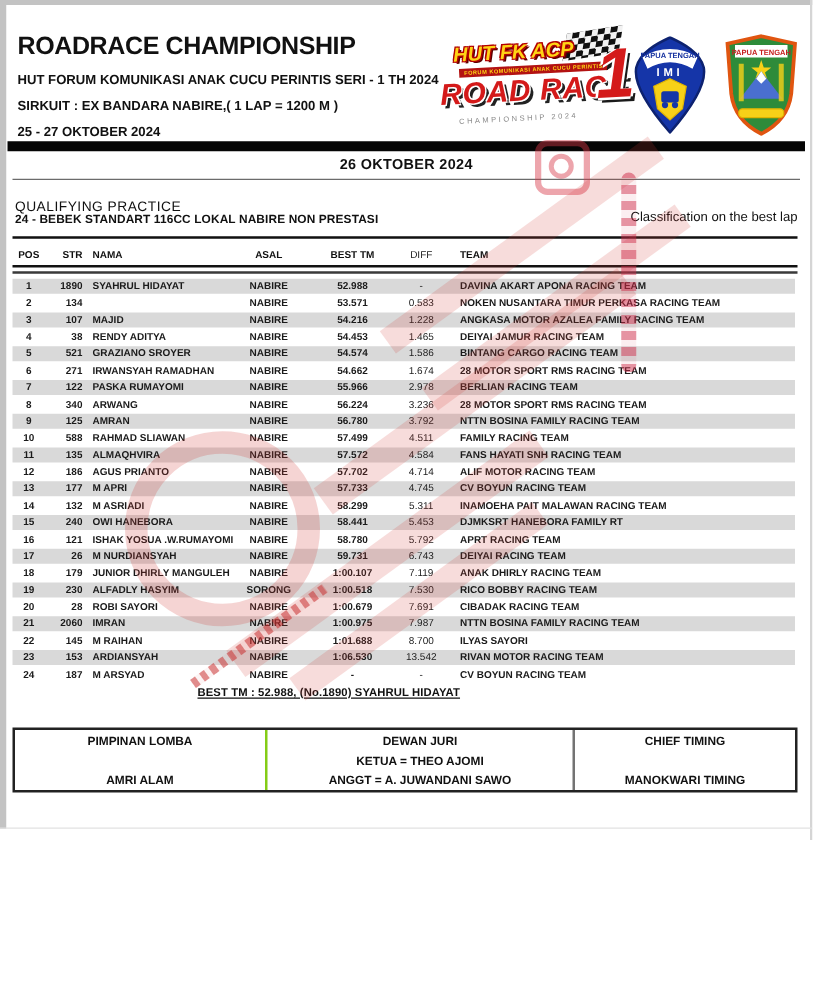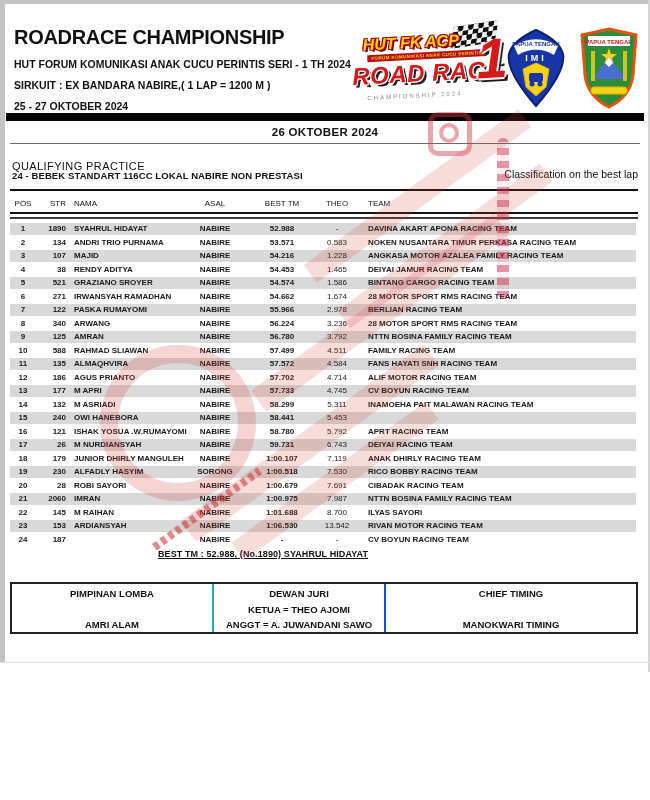--- a/index.html
+++ b/index.html
@@ -22,42 +22,42 @@
   .black-bar{left:6px;top:113px;width:638px;height:8px;background:#050505;}
   .date-line{left:0;top:126px;width:650px;text-align:center;font-size:11.5px;font-weight:600;letter-spacing:0.3px;}
   .rule-thin{left:10px;top:143px;width:630px;height:1px;background:#6b6b6b;}
   .session-title{left:12px;top:149px;font-size:11px;font-weight:400;letter-spacing:0.4px;margin-top:11px;}
   .class-line{left:12px;top:170px;font-size:9.5px;font-weight:bold;letter-spacing:0.1px;}
   .classif-note{right:12px;top:168px;font-size:10.5px;font-weight:400;}
   .rule-thick{left:10px;top:189px;width:628px;height:2px;background:#111;}
 
   
   .thead{left:0;top:196px;width:650px;height:15px;}
-  .hcell{position:absolute;top:0;height:15px;line-height:15px;font-size:8px;font-weight:normal;white-space:nowrap;}
+  .hcell{position:absolute;top:0;height:15px;line-height:15px;font-size:8px;font-weight:bold;white-space:nowrap;}
   .hdr-dbl1{left:10px;top:212px;width:628px;height:2px;background:#111;}
   .hdr-dbl2{left:10px;top:217px;width:628px;height:2px;background:#3a3a3a;}
   .rows{left:0;top:222px;width:650px;}
   .row{position:relative;height:13.5px;}
   .rowbg{position:absolute;left:10px;right:14px;top:0.5px;bottom:0.5px;background:#d9d9d9;}
   .cell{position:absolute;top:0;height:13.5px;line-height:13.5px;font-size:8px;font-weight:bold;color:#1a1a1a;white-space:nowrap;overflow:hidden;}
   .c-pos{left:10px;width:26px;text-align:center;}
   .c-str{left:38px;width:28px;text-align:right;}
   .c-nama{left:74px;width:165px;}
   .c-asal{left:185px;width:60px;text-align:center;}
   .c-best{left:252px;width:60px;text-align:center;}
   .c-diff{left:312px;width:50px;text-align:center;font-weight:400;color:#222;}
   .c-team{left:368px;width:268px;}
 
   .best-note{left:0;top:549px;width:526px;text-align:center;font-size:9px;font-weight:bold;text-decoration:underline;letter-spacing:0.1px;}
 
   
   .officials{left:10px;top:582px;width:628px;height:52px;border:2px solid #222;display:flex;box-sizing:border-box;}
   .off-cell{box-sizing:border-box;text-align:center;padding-top:2px;font-size:9.5px;font-weight:600;line-height:15.5px;white-space:nowrap;}
-  .off-1{width:202px;border-right:2px solid #14b8a6;}
-  .off-2{width:172px;border-right:2px solid #1d4ed8;}
+  .off-1{width:202px;border-right:2px solid #84cc16;}
+  .off-2{width:246px;border-right:2px solid #737373;}
   .off-3{flex:1;}
   .off-blank{height:15.5px;}
 
   
   .event-logo{left:352px;top:26px;width:152px;height:88px;transform:rotate(-3deg);}
   .flag{position:absolute;right:6px;top:0;width:44px;height:22px;
     background:repeating-conic-gradient(#101010 0% 25%, #f2f2f2 0% 50%) 0 0/10px 10px;
     transform:skewX(-18deg) rotate(-6deg);}
   .hut{position:absolute;left:12px;top:7px;font-size:16px;font-weight:900;font-style:italic;color:#ffd415;
     text-shadow:1px 1px 0 #b30000,-1px 1px 0 #b30000,1px -1px 0 #b30000,-1px -1px 0 #b30000,2px 2px 0 #5a0000;white-space:nowrap;}
@@ -147,41 +147,40 @@
 <div class="abs class-line">24 - BEBEK STANDART 116CC LOKAL NABIRE NON PRESTASI</div>
 <div class="abs classif-note">Classification on the best lap</div>
 <div class="abs rule-thick"></div>
 
 <div class="abs thead">
   <div class="hcell c-pos">POS</div>
   <div class="hcell c-str">STR</div>
   <div class="hcell c-nama">NAMA</div>
   <div class="hcell c-asal">ASAL</div>
   <div class="hcell c-best">BEST TM</div>
-  <div class="hcell c-diff">THEO</div>
+  <div class="hcell c-diff">DIFF</div>
   <div class="hcell c-team">TEAM</div>
 </div>
 <div class="abs hdr-dbl1"></div>
 <div class="abs hdr-dbl2"></div>
 
 <div class="abs rows">
     <div class="row">
       <div class="rowbg"></div>
     <div class="cell c-pos">1</div>
     <div class="cell c-str">1890</div>
     <div class="cell c-nama">SYAHRUL HIDAYAT</div>
     <div class="cell c-asal">NABIRE</div>
     <div class="cell c-best">52.988</div>
     <div class="cell c-diff">-</div>
     <div class="cell c-team">DAVINA AKART APONA RACING TEAM</div>
   </div>
     <div class="row">
     <div class="cell c-pos">2</div>
     <div class="cell c-str">134</div>
-    <div class="cell c-nama">ANDRI TRIO PURNAMA</div>
     <div class="cell c-asal">NABIRE</div>
     <div class="cell c-best">53.571</div>
     <div class="cell c-diff">0.583</div>
     <div class="cell c-team">NOKEN NUSANTARA TIMUR PERKASA RACING TEAM</div>
   </div>
     <div class="row">
       <div class="rowbg"></div>
     <div class="cell c-pos">3</div>
     <div class="cell c-str">107</div>
     <div class="cell c-nama">MAJID</div>
@@ -295,20 +294,21 @@
     <div class="cell c-team">INAMOEHA PAIT MALAWAN RACING TEAM</div>
   </div>
     <div class="row">
       <div class="rowbg"></div>
     <div class="cell c-pos">15</div>
     <div class="cell c-str">240</div>
     <div class="cell c-nama">OWI HANEBORA</div>
     <div class="cell c-asal">NABIRE</div>
     <div class="cell c-best">58.441</div>
     <div class="cell c-diff">5.453</div>
+    <div class="cell c-team">DJMKSRT HANEBORA FAMILY RT</div>
   </div>
     <div class="row">
     <div class="cell c-pos">16</div>
     <div class="cell c-str">121</div>
     <div class="cell c-nama">ISHAK YOSUA .W.RUMAYOMI</div>
     <div class="cell c-asal">NABIRE</div>
     <div class="cell c-best">58.780</div>
     <div class="cell c-diff">5.792</div>
     <div class="cell c-team">APRT RACING TEAM</div>
   </div>
@@ -375,20 +375,21 @@
     <div class="cell c-str">153</div>
     <div class="cell c-nama">ARDIANSYAH</div>
     <div class="cell c-asal">NABIRE</div>
     <div class="cell c-best">1:06.530</div>
     <div class="cell c-diff">13.542</div>
     <div class="cell c-team">RIVAN MOTOR RACING TEAM</div>
   </div>
     <div class="row">
     <div class="cell c-pos">24</div>
     <div class="cell c-str">187</div>
+    <div class="cell c-nama">M ARSYAD</div>
     <div class="cell c-asal">NABIRE</div>
     <div class="cell c-best">-</div>
     <div class="cell c-diff">-</div>
     <div class="cell c-team">CV BOYUN RACING TEAM</div>
   </div>
   </div>
 
 <div class="abs best-note">BEST TM : 52.988, (No.1890) SYAHRUL HIDAYAT</div>
 
 <div class="abs officials">

